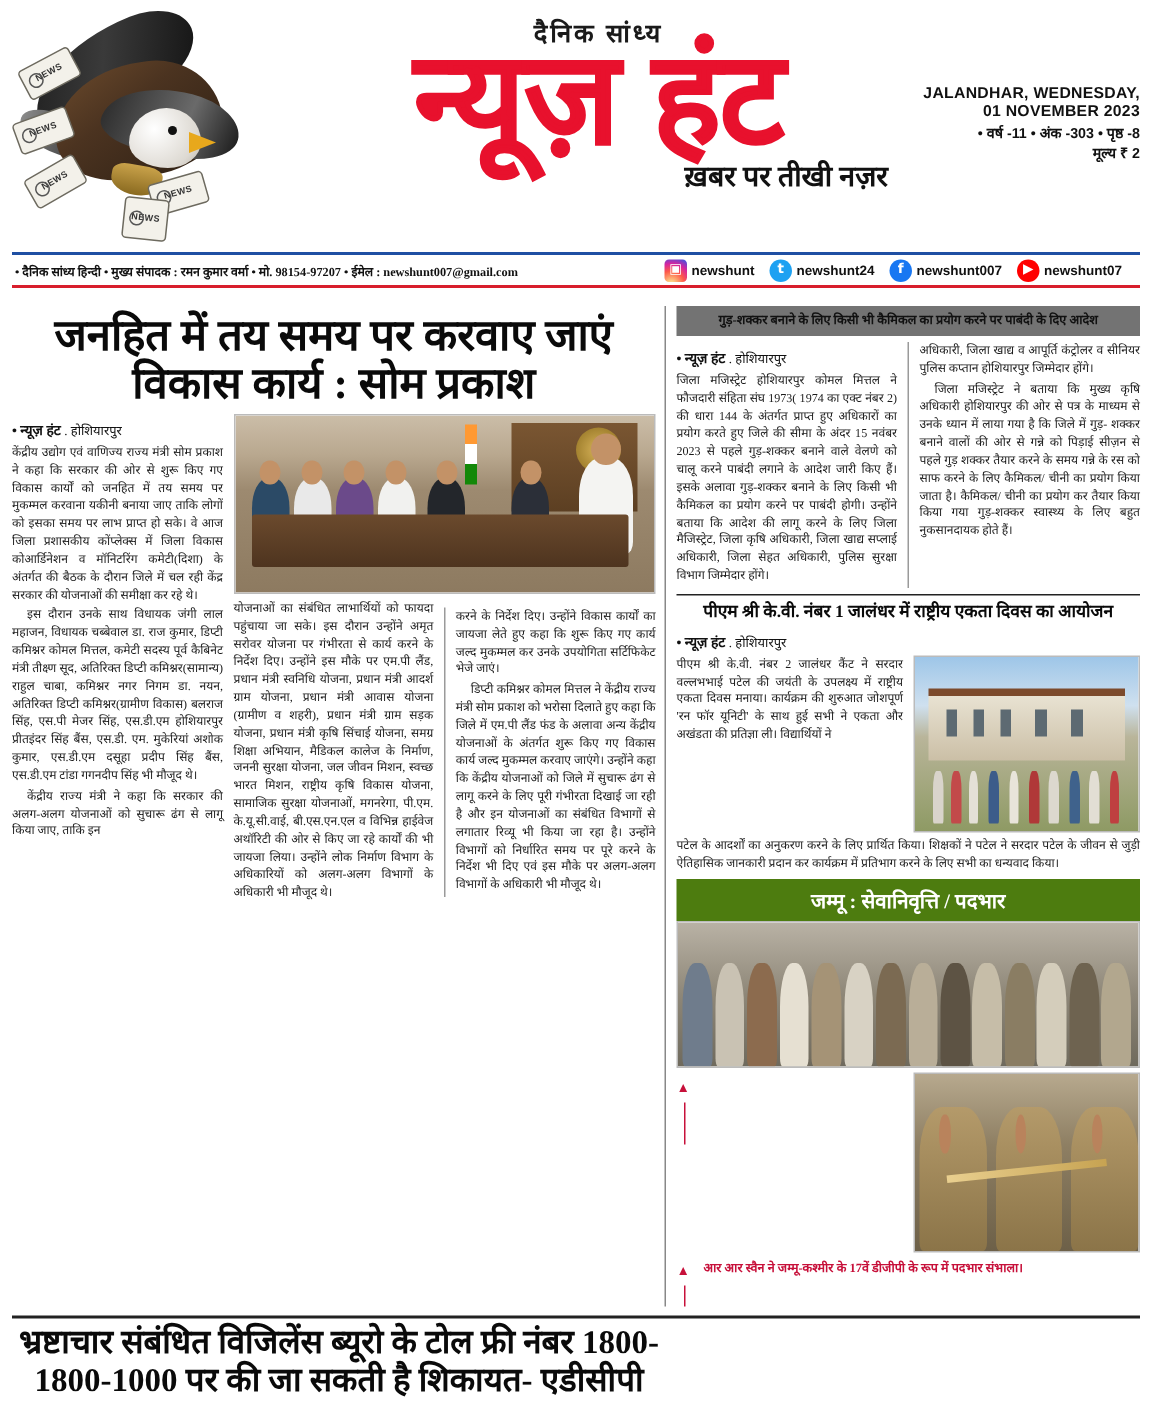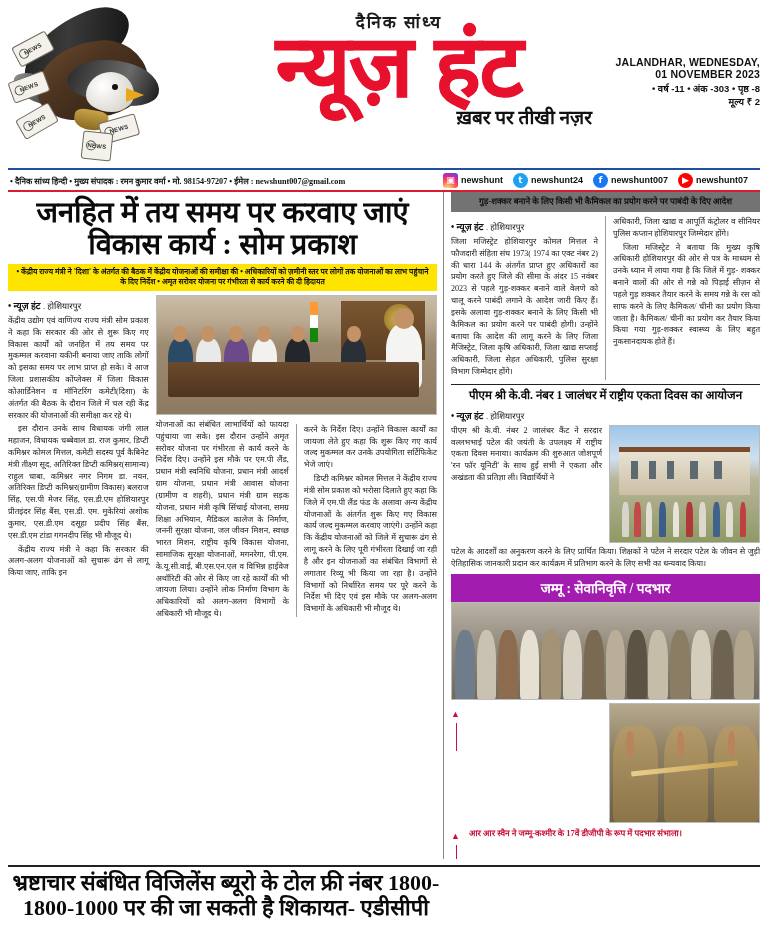--- a/index.html
+++ b/index.html
@@ -153,21 +153,21 @@
 
   
   .social-bar {
     border-top: 2.5px solid #1f4fa3;
     border-bottom: 2.5px solid #d81e2c;
     height: 24px;
     display: flex;
     align-items: center;
     padding: 0 2px;
     gap: 0;
-    margin-bottom: 0;
+    margin-bottom: 12px;
   }
   .imprint {
     font-size: 8.2px;
     font-weight: bold;
     color: #111;
     white-space: nowrap;
     flex: 1 1 auto;
   }
   .social-group { display: flex; align-items: center; gap: 3px; margin-right: 10px;}
   .social-ico {
@@ -364,21 +364,21 @@
     font-size: 11.6px;
     font-weight: bold;
     text-align: center;
     line-height: 1.2;
     color: #0a0a0a;
     border-top: 1.6px solid #222;
     padding: 4px 0 2px;
     margin-top: 4px;
   }
   .red-banner {
-    background: #a21caf;
+    background: #4d7c0f;
     color: #fff;
     font-size: 13.6px;
     font-weight: bold;
     text-align: center;
     padding: 4px 0 5px;
     margin: 5px 0 0;
   }
   .divider-thick { border-top: 2px solid #222; margin: 6px 0 0; }
 
   
@@ -455,21 +455,20 @@
     <div class="social-group">
       <span class="social-ico ico-yt">▶</span>
       <span class="social-handle">newshunt07</span>
     </div>
   </div>
 
   <div class="top-section">
 
     <div class="left-block">
       <div class="hl-main">जनहित में तय समय पर करवाए जाएं विकास कार्य : सोम प्रकाश</div>
-      <div class="yellow-strip">• केंद्रीय राज्य मंत्री ने 'दिशा' के अंतर्गत की बैठक में केंद्रीय योजनाओं की समीक्षा की • अधिकारियों को ज़मीनी स्तर पर लोगों तक योजनाओं का लाभ पहुंचाने के दिए निर्देश • अमृत सरोवर योजना पर गंभीरता से कार्य करने की दी हिदायत</div>
 
       <div class="cols3">
 
         <div>
           <div class="byline">
             <span>• न्यूज़ हंट</span>
             <span class="place">. होशियारपुर</span>
           </div>
           <div class="body-text">
             <p class="noind">केंद्रीय उद्योग एवं वाणिज्य राज्य मंत्री सोम प्रकाश ने कहा कि सरकार की ओर से शुरू किए गए विकास कार्यों को जनहित में तय समय पर मुकम्मल करवाना यकीनी बनाया जाए ताकि लोगों को इसका समय पर लाभ प्राप्त हो सके। वे आज जिला प्रशासकीय कोंप्लेक्स में जिला विकास कोआर्डिनेशन व मॉनिटरिंग कमेटी(दिशा) के अंतर्गत की बैठक के दौरान जिले में चल रही केंद्र सरकार की योजनाओं की समीक्षा कर रहे थे।</p>

